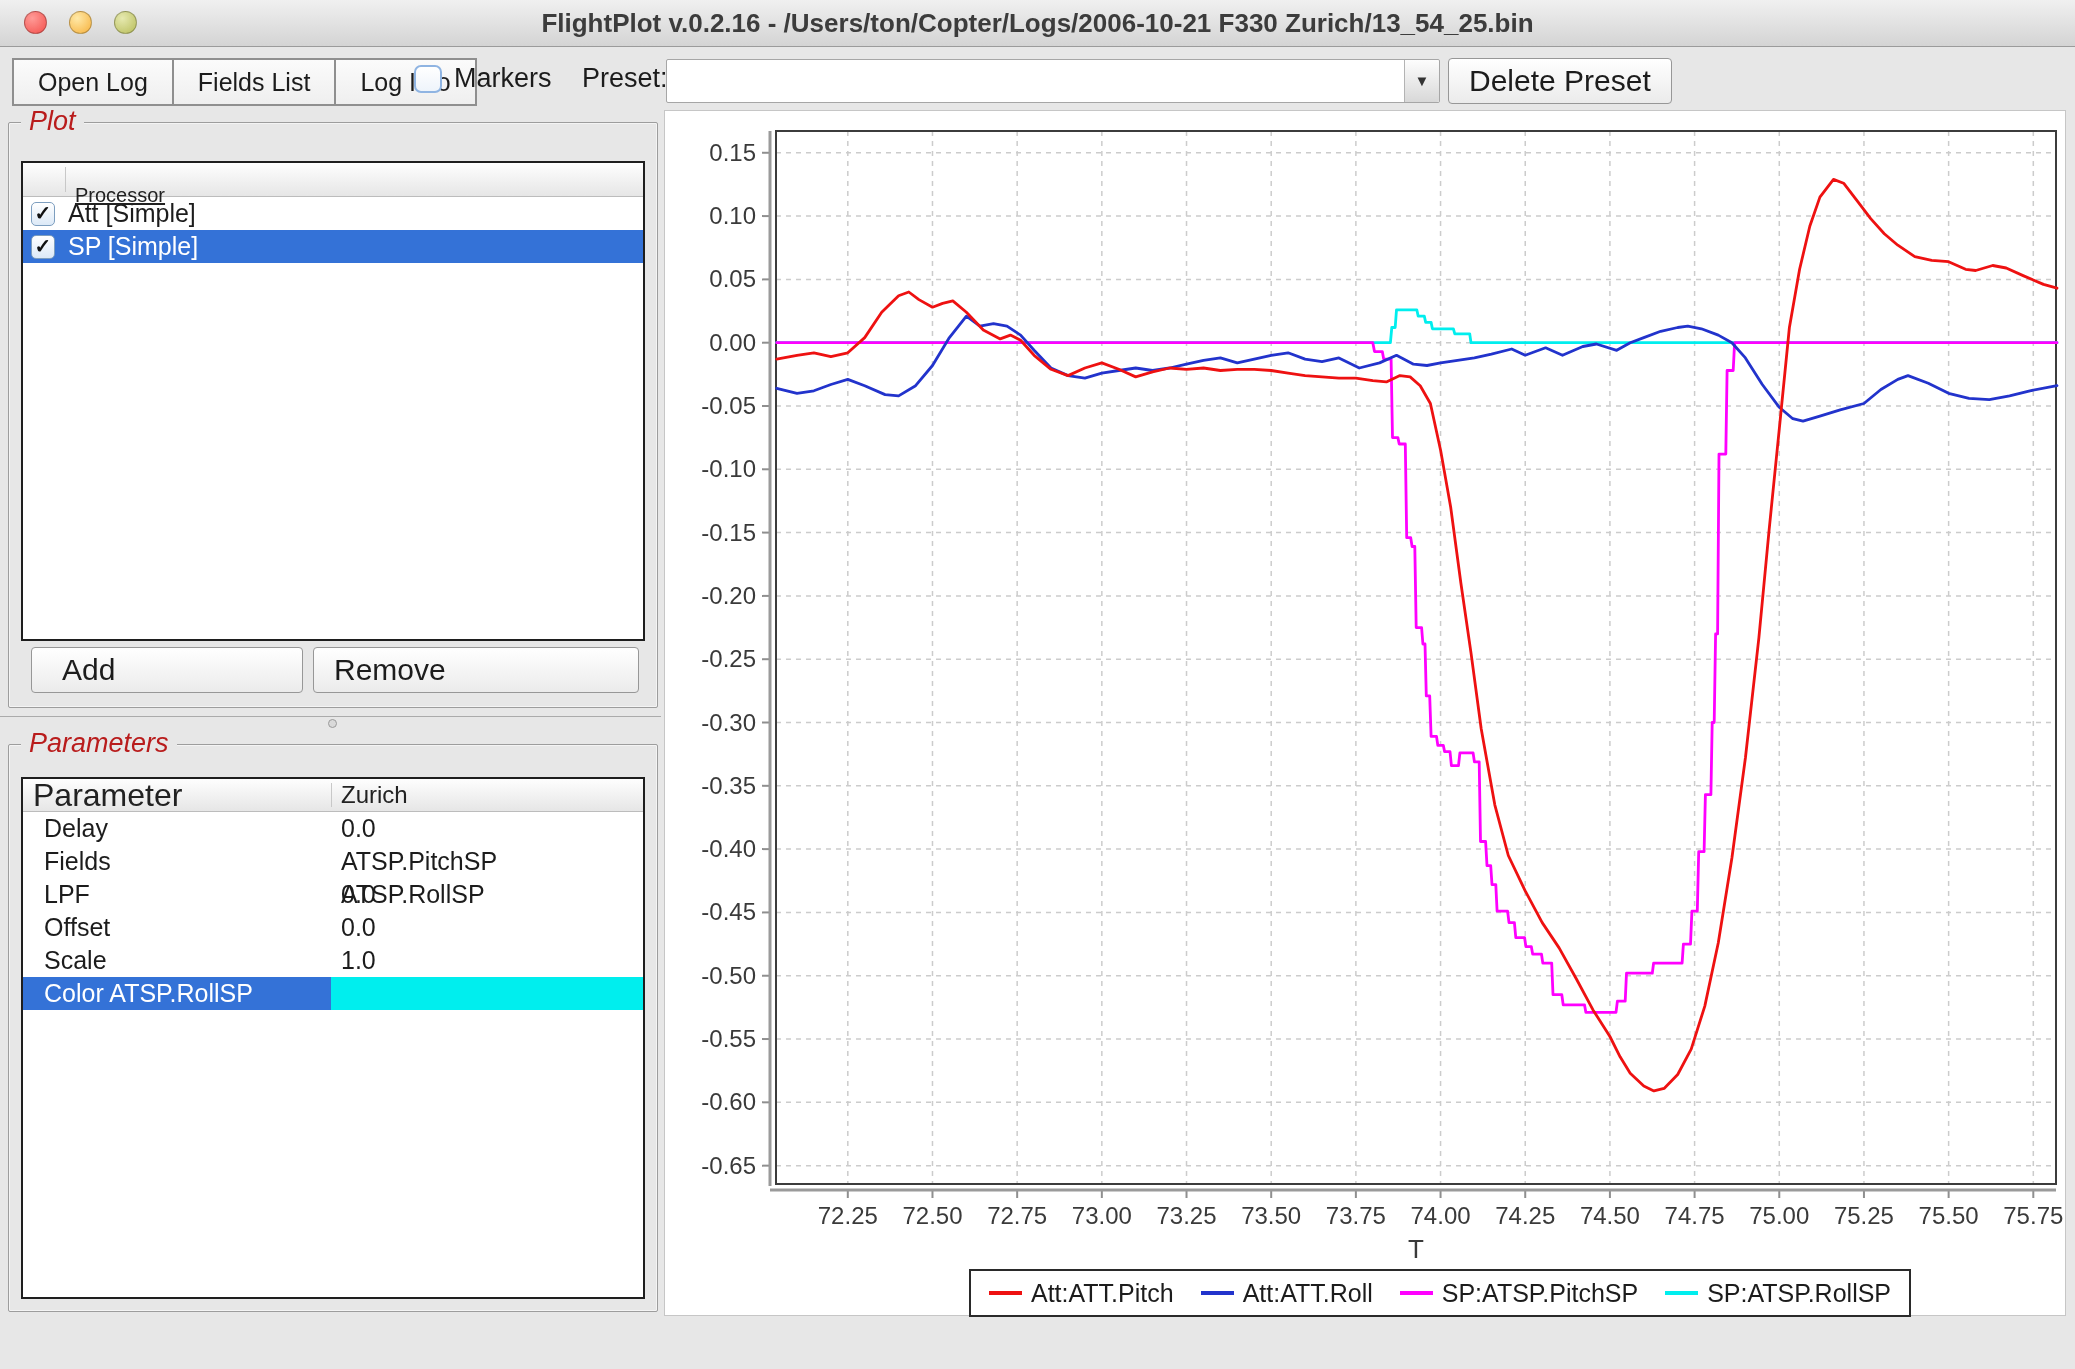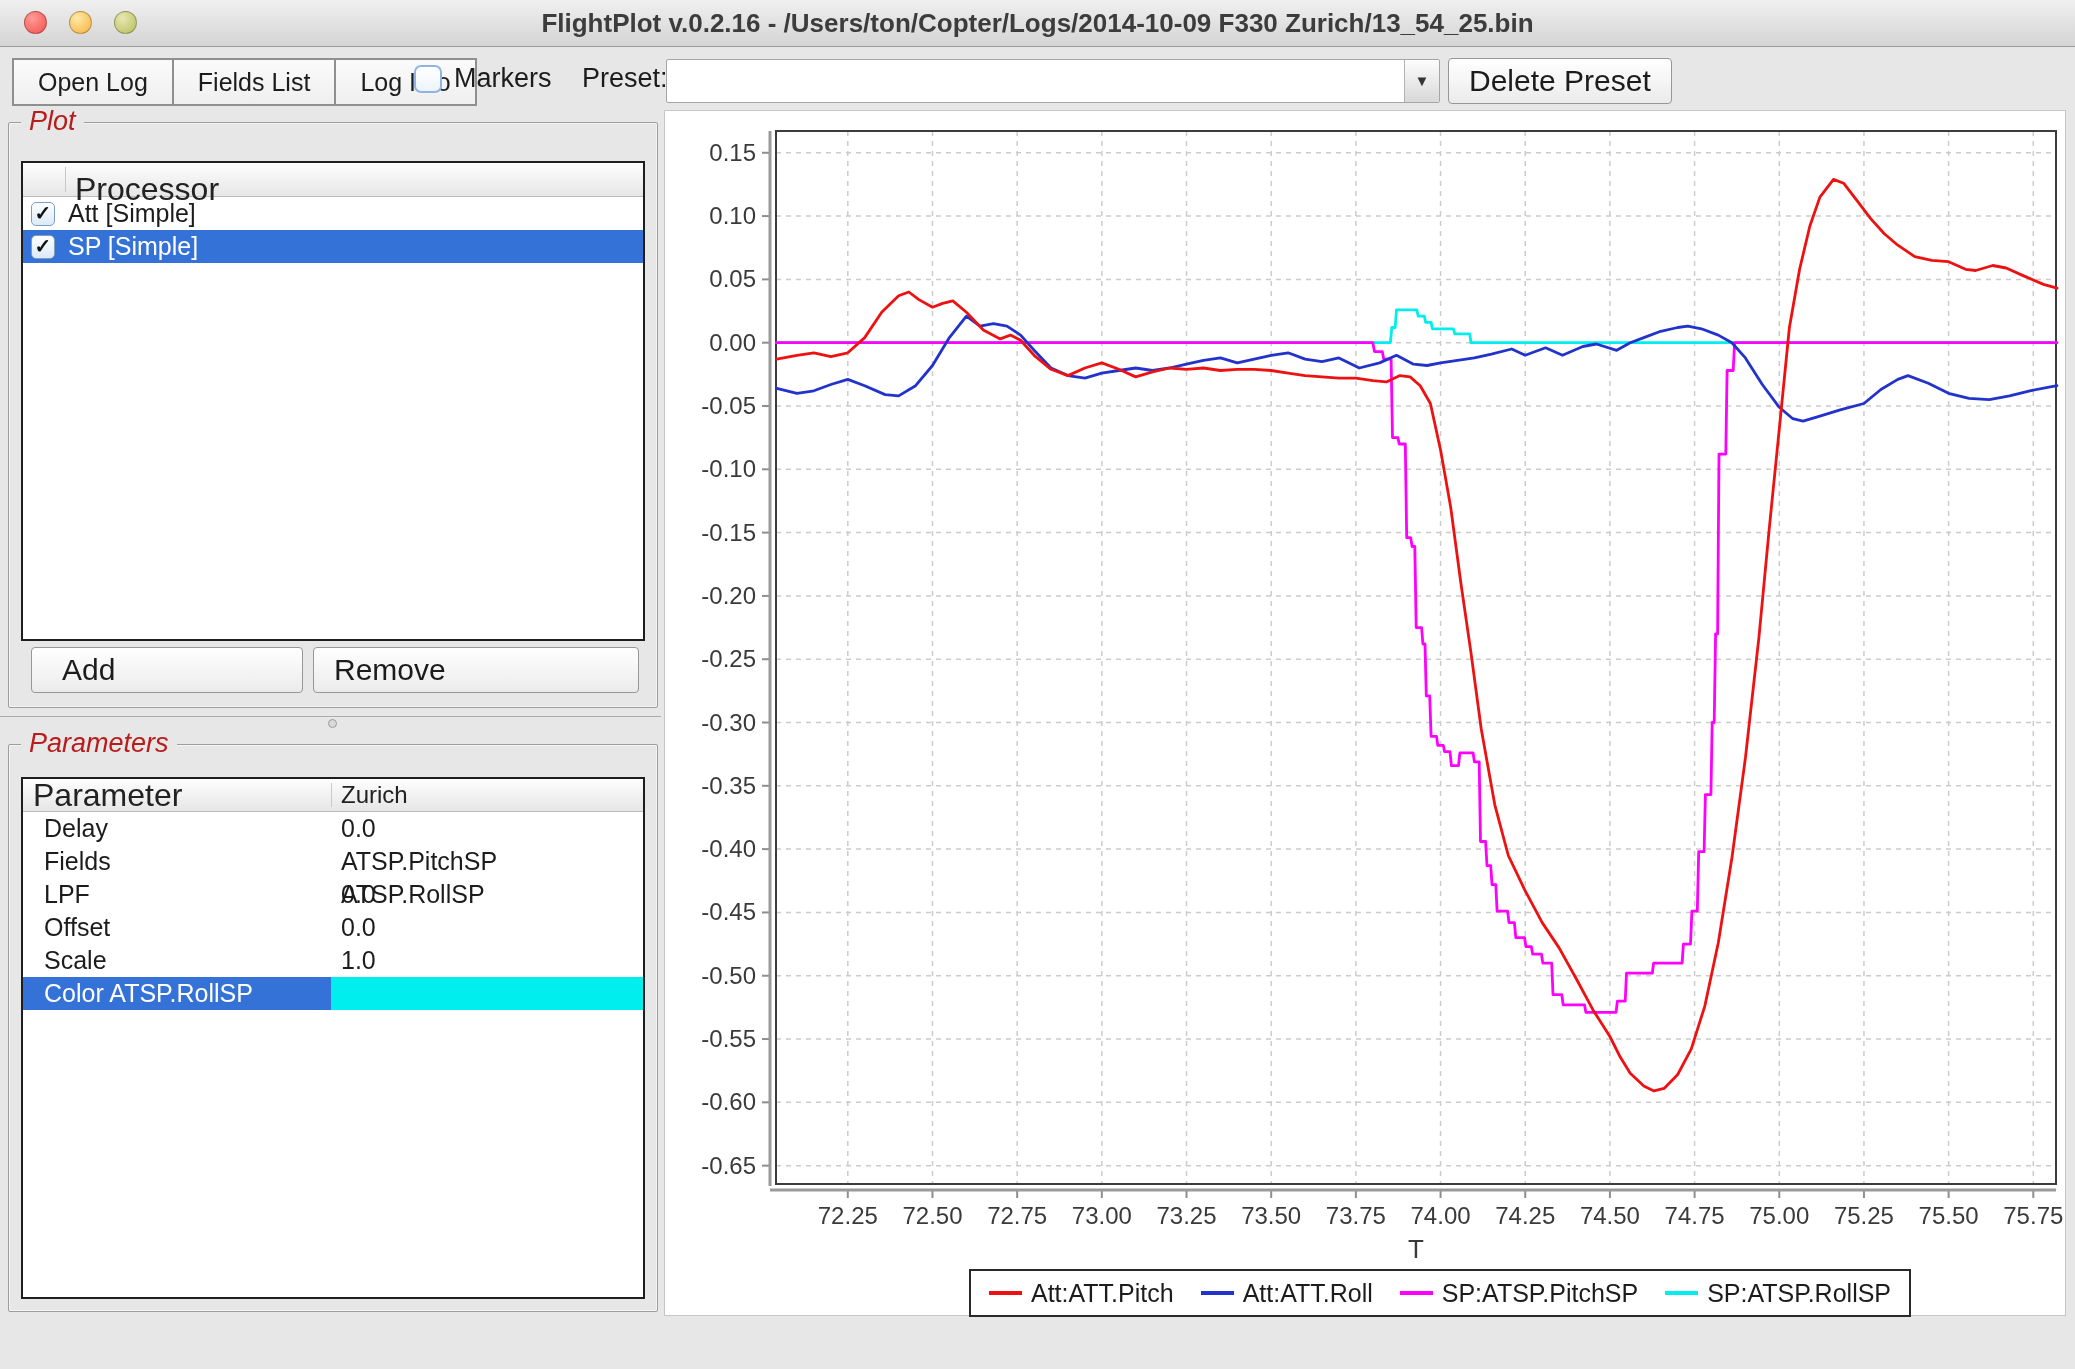--- a/index.html
+++ b/index.html
@@ -35,21 +35,21 @@
   .push-btn{position:absolute;height:46px;line-height:44px;padding:0 20px;font-size:30px;
     border:1px solid #979797;border-radius:4px;background:linear-gradient(#ffffff,#ebebeb);box-sizing:border-box;}
   .btn-delete{left:1448px;top:11px;}
   
   .groupbox{position:absolute;border:1px solid #9d9d9d;border-radius:2px;box-shadow:inset 0 0 0 1px #f4f4f4;}
   .gb-title{position:absolute;top:-17px;left:12px;background:#e7e7e7;padding:0 8px;font-size:27px;color:#b91c1c;font-style:italic;}
   
   .listtable{position:absolute;background:#fff;border:2px solid #1e1e1e;box-sizing:border-box;}
   .th-row{height:33px;background:linear-gradient(#fefefe,#e6e6e6);border-bottom:1px solid #bcbcbc;position:relative;}
   .th-row .sep{position:absolute;left:42px;top:4px;bottom:4px;width:1px;background:#c8c8c8;}
-  .th-row .th-label{position:absolute;left:52px;top:10px;line-height:33px;font-size:32px;color:#222;}
+  .th-row .th-label{position:absolute;left:52px;top:16px;line-height:33px;font-size:20px;color:#222;text-decoration:underline;}
   .lrow{height:33px;display:flex;align-items:center;}
   .lrow.selected{background:#3472d7;color:#fff;}
   .cbx{width:24px;height:24px;margin-left:8px;border:1px solid #7d9ebf;border-radius:5px;box-sizing:border-box;
     background:linear-gradient(#ffffff,#dce9f7);text-align:center;line-height:21px;font-size:20px;font-weight:bold;color:#111;flex:0 0 auto;}
   .lrow-label{margin-left:13px;font-size:25px;}
   
   .ptable{position:absolute;background:#fff;border:2px solid #1e1e1e;box-sizing:border-box;}
   .p-head{height:32px;background:linear-gradient(#fefefe,#e6e6e6);border-bottom:1px solid #bcbcbc;position:relative;}
   .p-head .sep{position:absolute;left:308px;top:4px;bottom:4px;width:1px;background:#c8c8c8;}
   .p-head .h1{position:absolute;left:10px;line-height:32px;font-size:32px;color:#222;}
@@ -71,21 +71,21 @@
   .leg-item{display:flex;align-items:center;gap:9px;}
   .leg-line{width:33px;height:4px;}
 </style>
 </head>
 <body>
 
 <div class="titlebar">
   <span class="tl red"></span>
   <span class="tl yellow"></span>
   <span class="tl green"></span>
-  <div class="win-title">FlightPlot v.0.2.16 - /Users/ton/Copter/Logs/2014-10-09 F330 Zurich/13_54_25.bin</div>
+  <div class="win-title">FlightPlot v.0.2.16 - /Users/ton/Copter/Logs/2006-10-21 F330 Zurich/13_54_25.bin</div>
 </div>
 
 <div class="toolbar">
   <div class="btn-group">
     <div class="tbtn">Open Log</div>
     <div class="tbtn">Fields List</div>
     <div class="tbtn">Log Info</div>
   </div>
   <div class="chk"></div>
   <div class="lbl-markers">Markers</div>

